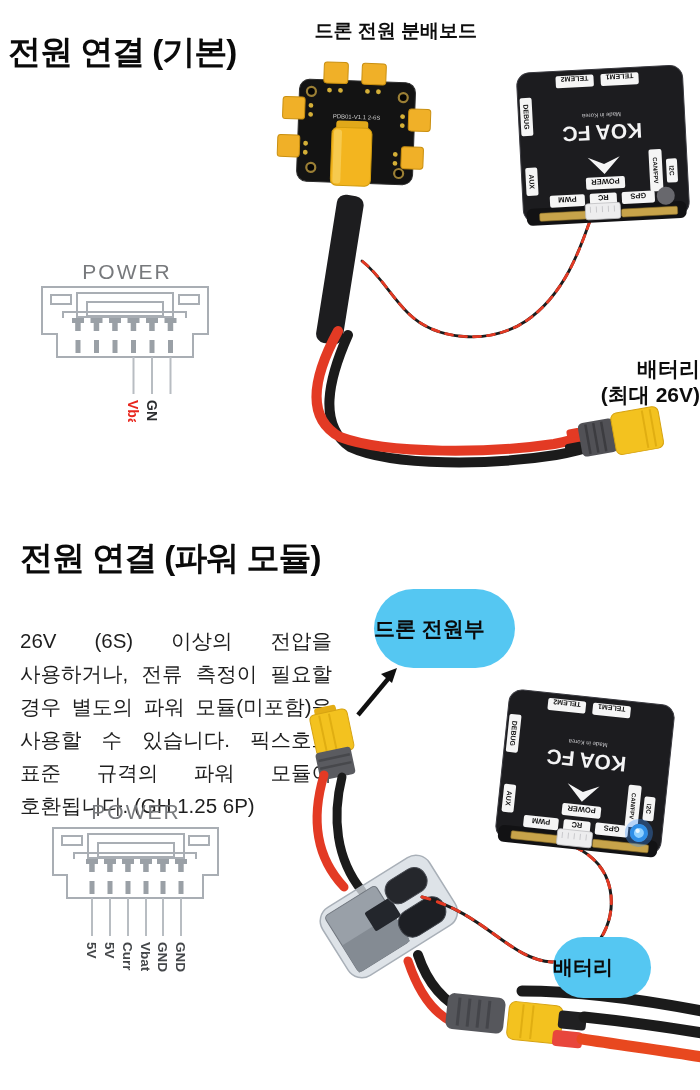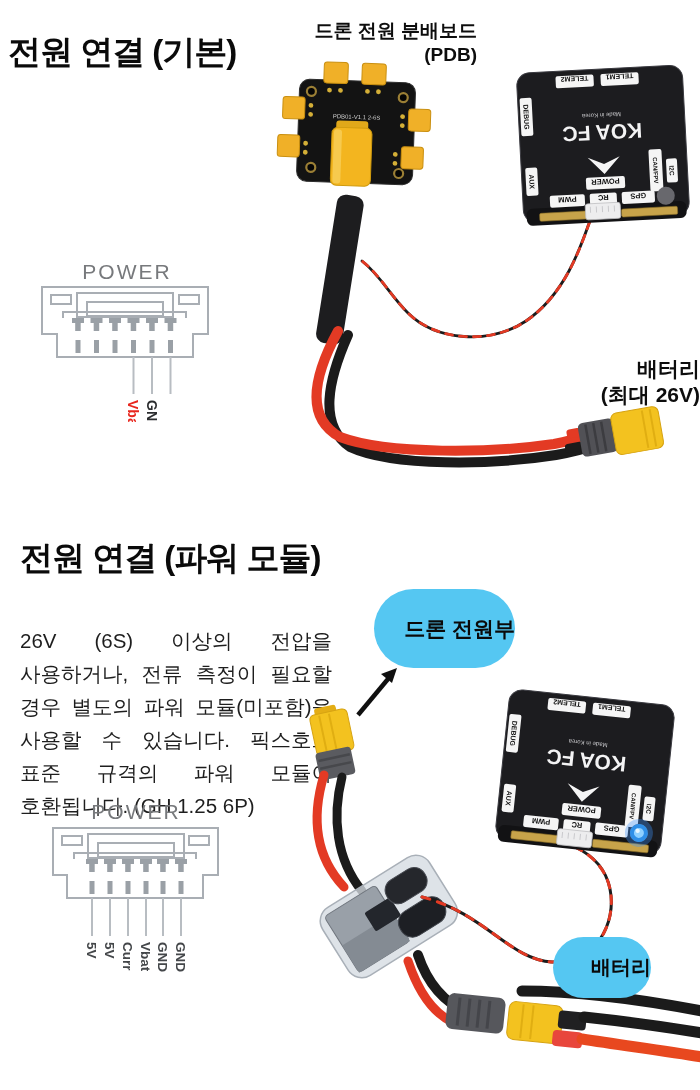--- a/index.html
+++ b/index.html
@@ -2,21 +2,21 @@
 <html><head>
 <meta charset="utf-8">
 <style>
   html,body{margin:0;padding:0;background:#fff;}
   .canvas{position:relative;width:700px;height:1090px;background:#fff;overflow:hidden;
           font-family:"Liberation Sans","DejaVu Sans",sans-serif;color:#111;}
   .abs{position:absolute;}
   .sec-title{font-size:33px;font-weight:800;letter-spacing:-1px;color:#0a0a0a;text-align:center;}
   .sec-body{font-size:20.5px;line-height:33px;color:#1e1e1e;text-align:justify;word-break:keep-all;}
   .photo-label{font-weight:800;color:#0d0d0d;text-align:right;line-height:1.25;}
-  .bubble{background:#55c7f2;border-radius:999px;display:flex;align-items:center;justify-content:flex-end;
+  .bubble{background:#55c7f2;border-radius:999px;display:flex;align-items:center;justify-content:flex-start;
           font-weight:800;color:#0a0a0a;}
   svg text{font-family:"Liberation Sans","DejaVu Sans",sans-serif;}
 </style>
 </head>
 <body>
 
 <div class="canvas">
 
   <svg width="0" height="0" style="position:absolute" aria-hidden="true">
     <defs>
@@ -56,21 +56,20 @@
         <path d="M67 137 v6 M73 137 v6 M79 137 v6 M85 137 v6 M91 137 v6" stroke="#c9c9cc" stroke-width="1"></path>
       </g>
     </defs>
   </svg>
 
   <h1 class="abs sec-title" style="left:8px;top:30px;margin:0">전원 연결 (기본)</h1>
 
 
   <div class="abs photo-label" style="left:272px;top:19px;width:205px;font-size:19px">
     <div>드론 전원 분배보드</div>
-    <div>(PDB)</div>
   </div>
 
   <svg class="abs" style="left:258px;top:55px" width="442" height="435" viewBox="0 0 442 435">
 
     <g transform="translate(40,8) rotate(2 58 70)">
       <rect x="0" y="18" width="116" height="102" rx="10" fill="#131313" stroke="#2e2e2e"></rect>
       <circle cx="12" cy="30" r="4.5" fill="#050505" stroke="#9b7f35" stroke-width="2.2"></circle>
       <circle cx="104" cy="33" r="4.5" fill="#050505" stroke="#9b7f35" stroke-width="2.2"></circle>
       <circle cx="14" cy="106" r="4.5" fill="#050505" stroke="#9b7f35" stroke-width="2.2"></circle>
       <circle cx="102" cy="109" r="4.5" fill="#050505" stroke="#9b7f35" stroke-width="2.2"></circle>

